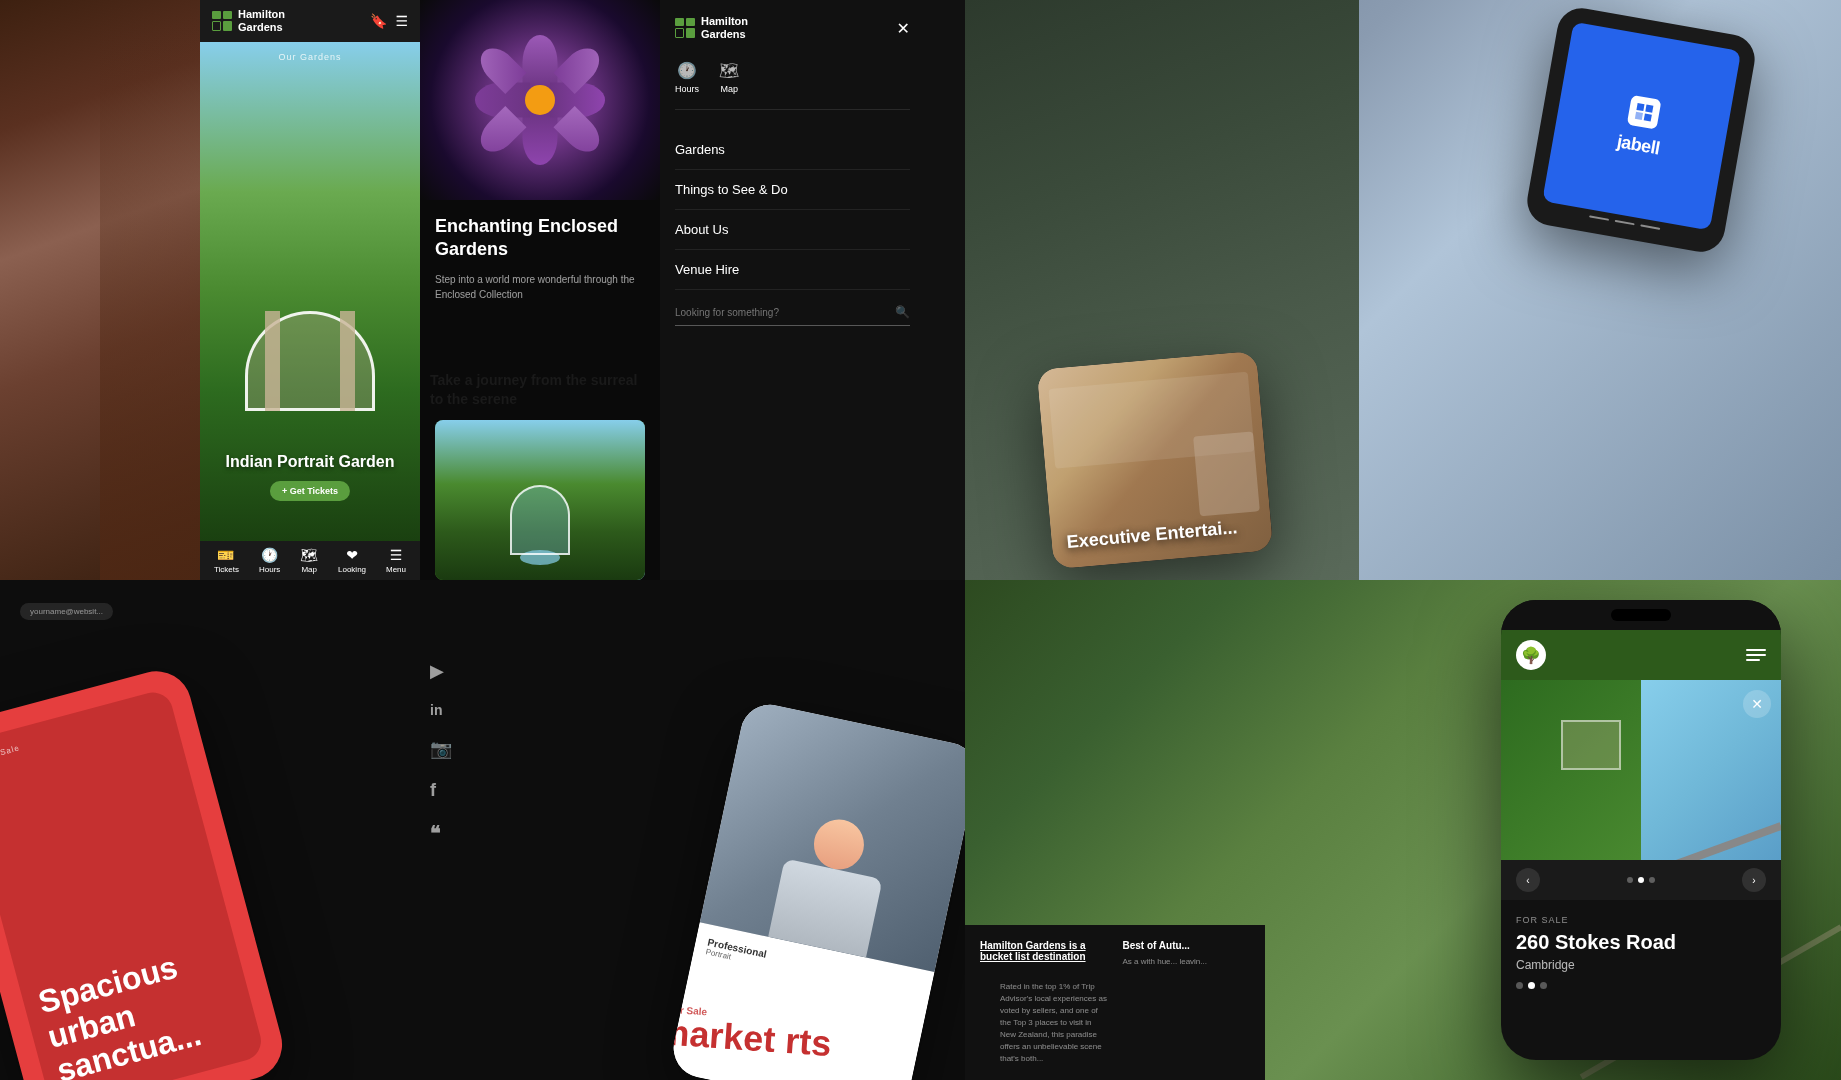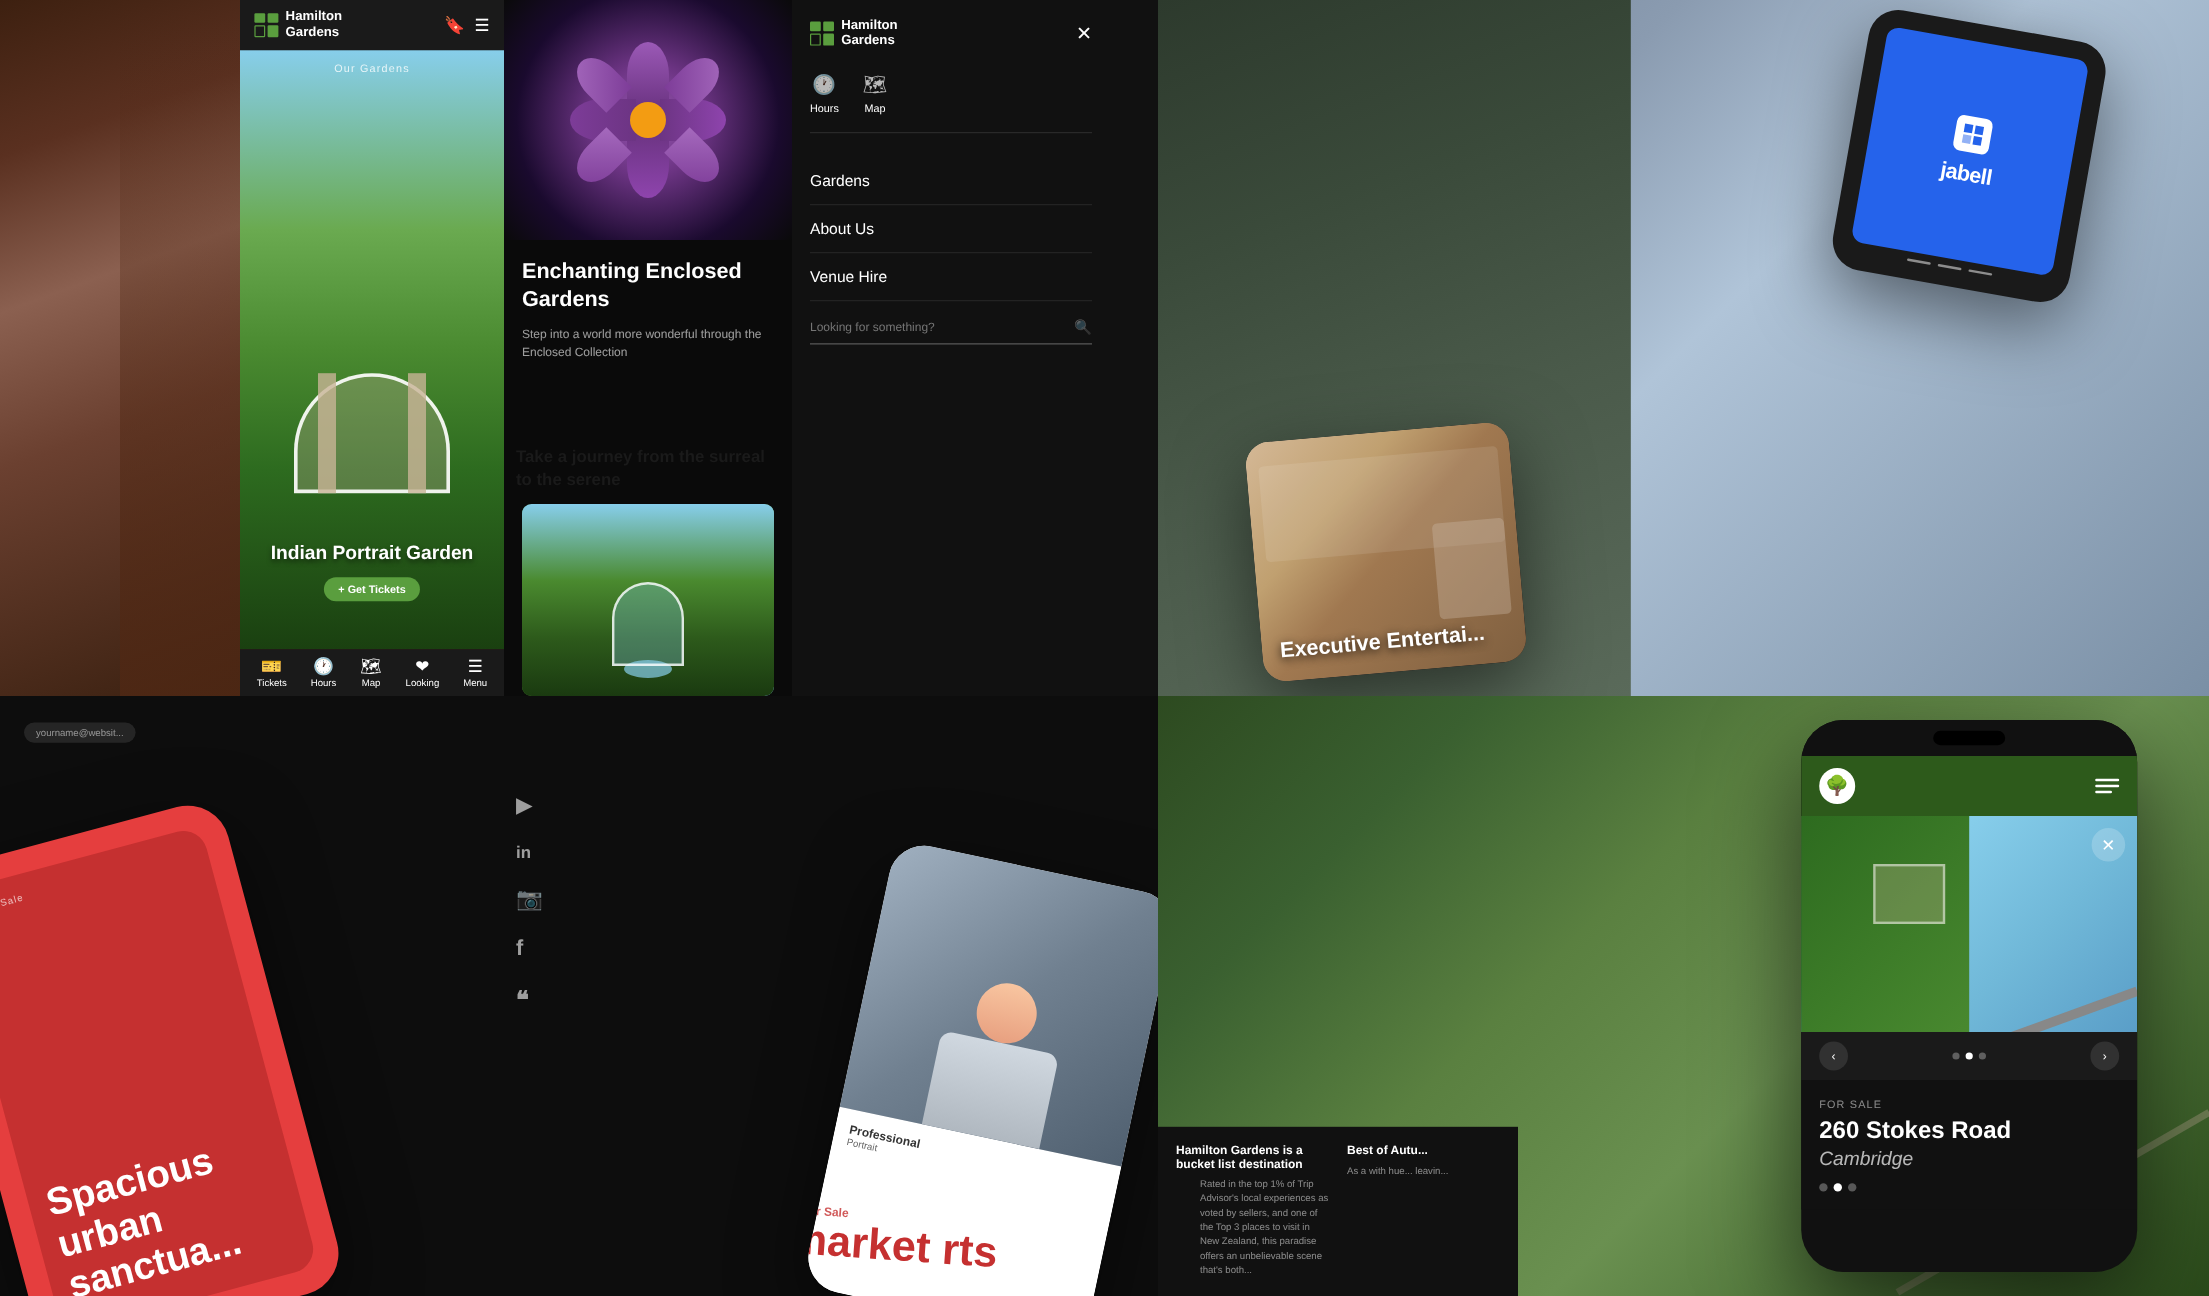--- a/index.html
+++ b/index.html
@@ -633,23 +633,22 @@
     }
     .property-address {
       color: white;
       font-size: 20px;
       font-weight: 800;
       line-height: 1.2;
       margin-bottom: 4px;
     }
     .property-city {
       color: rgba(255,255,255,0.7);
-      font-size: 16px;
+      font-size: 12px;
       margin-bottom: 10px;
-      font-style: italic;
     }
     .property-dots-nav {
       display: flex;
       gap: 5px;
     }
     .prop-dot {
       width: 7px;
       height: 7px;
       border-radius: 50%;
       background: rgba(255,255,255,0.3);
@@ -788,20 +787,21 @@
         <span>Hours</span>
       </div>
       <div class="quick-action">
         <span class="quick-action-icon">🗺</span>
         <span>Map</span>
       </div>
     </div>
 
     <div class="menu-items">
       <div class="menu-item">Gardens</div>
+      <div class="menu-item">Things to See &amp; Do</div>
       <div class="menu-item">About Us</div>
       <div class="menu-item">Venue Hire</div>
     </div>
 
     <div class="menu-search">
       <input class="menu-search-input" type="text" placeholder="Looking for something?" style="">
       <span class="search-icon-menu">🔍</span>
     </div>
   </div>
 
@@ -942,21 +942,21 @@
           <div class="prop-dot"></div>
           <div class="prop-dot active"></div>
           <div class="prop-dot"></div>
         </div>
       </div>
     </div>
 
     <div style="position:absolute;bottom:0;left:0;width:300px;background:#111;padding:15px;">
       <div style="display:grid;grid-template-columns:1fr 1fr;gap:15px;">
         <div>
-          <div style="color:white;font-size:10px;font-weight:700;margin-bottom:5px;">Hamilton Gardens is a bucket list destination</div>
+          <div style="color:white;font-size:10px;font-weight:700;margin-bottom:19px;text-decoration:underline;">Hamilton Gardens is a bucket list destination</div>
           <div style="color:rgba(255,255,255,0.5);font-size:8px;line-height:1.5;margin-left:20px;">Rated in the top 1% of Trip Advisor's local experiences as voted by sellers, and one of the Top 3 places to visit in New Zealand, this paradise offers an unbelievable scene that's both...</div>
         </div>
         <div>
           <div style="color:white;font-size:10px;font-weight:700;margin-bottom:5px;">Best of Autu...</div>
           <div style="color:rgba(255,255,255,0.5);font-size:8px;line-height:1.5;">As a with hue... leavin...</div>
         </div>
       </div>
     </div>
   </div>
 </div>

